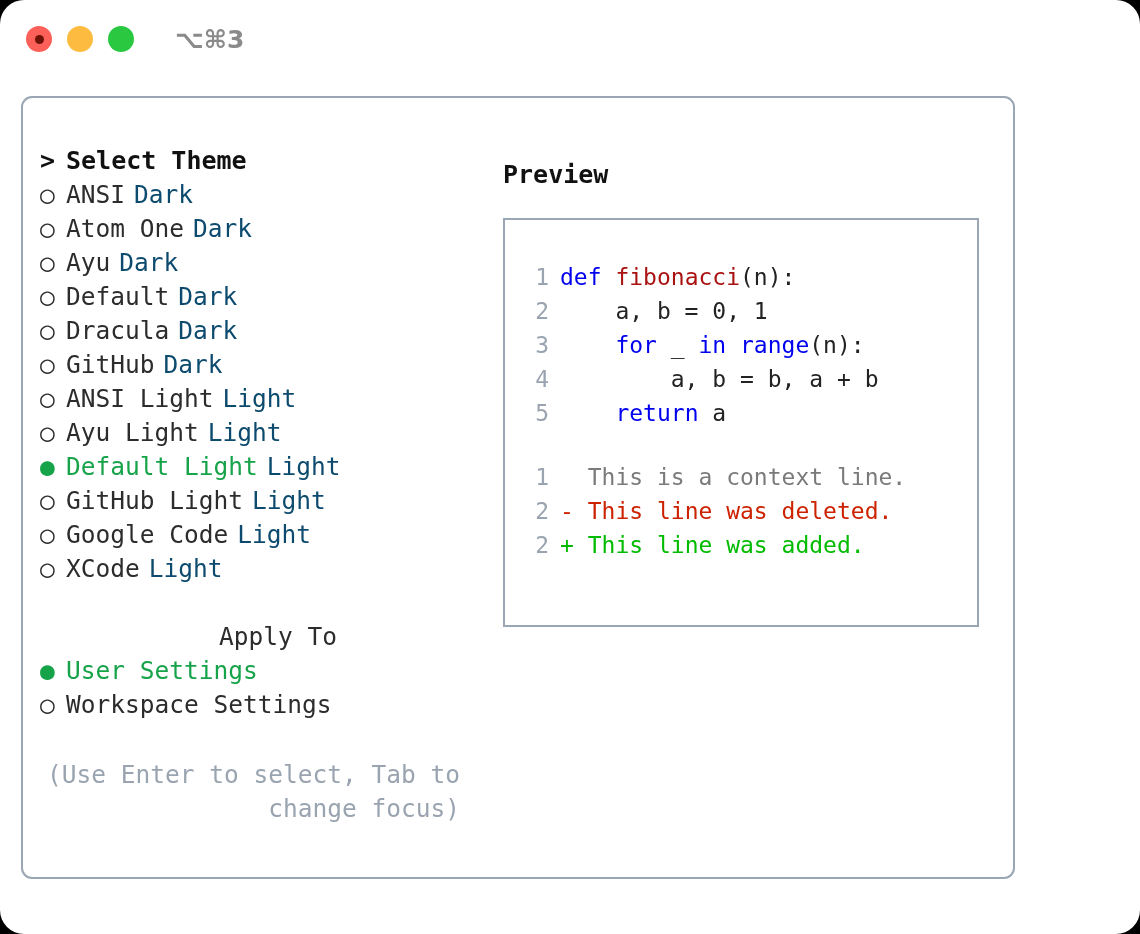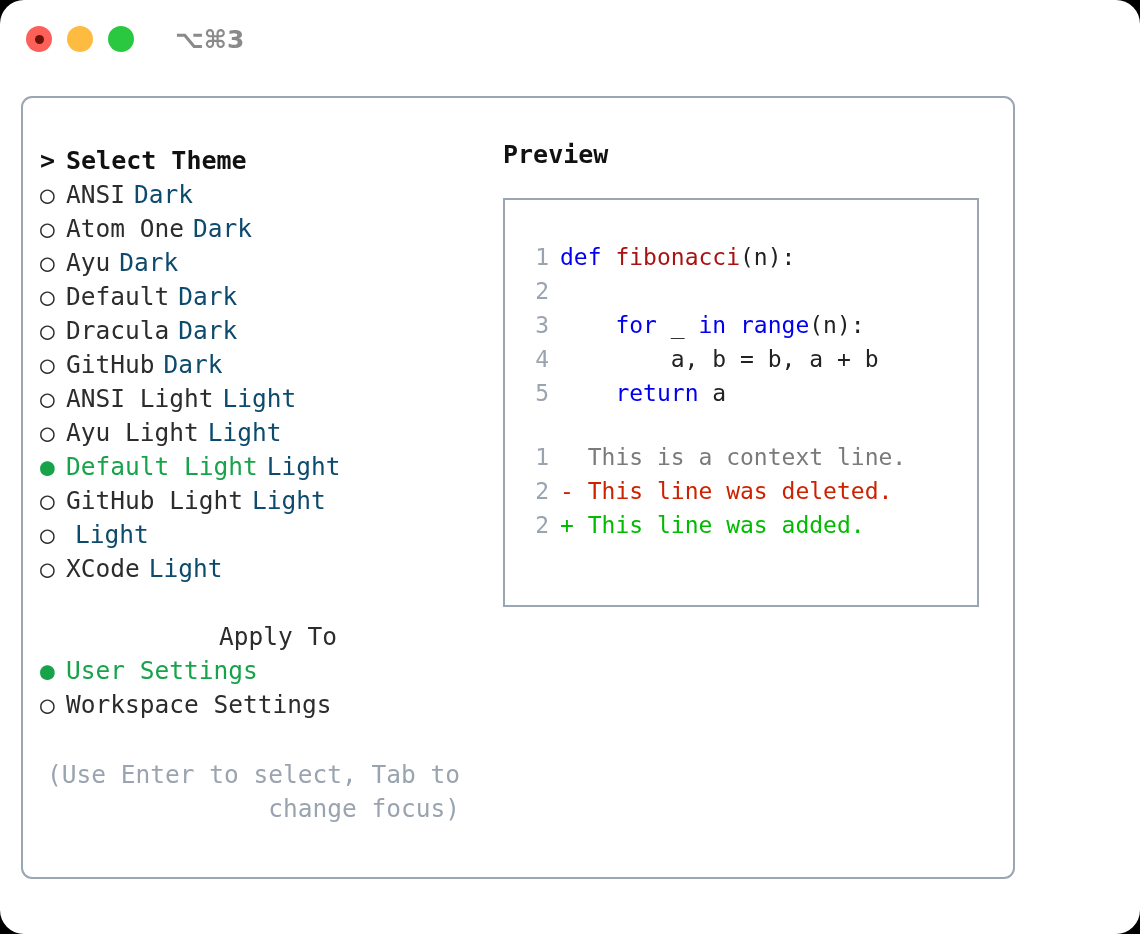--- a/index.html
+++ b/index.html
@@ -130,21 +130,21 @@
     line-height: 34px;
     color: #9aa4b0;
     width: 420px;
     text-align: right;
   }
 
   
   #right-col {
     position: absolute;
     left: 480px;
-    top: 40px;
+    top: 60px;
     width: 490px;
   }
   #preview-header {
     font-size: 25px;
     font-weight: bold;
     color: #111111;
     height: 34px;
     line-height: 34px;
   }
   #code-panel {
@@ -207,21 +207,21 @@
             <div class="list-line"><span class="bullet">○</span><span class="item-name">ANSI</span><span class="item-tag">Dark</span></div>
             <div class="list-line"><span class="bullet">○</span><span class="item-name">Atom One</span><span class="item-tag">Dark</span></div>
             <div class="list-line"><span class="bullet">○</span><span class="item-name">Ayu</span><span class="item-tag">Dark</span></div>
             <div class="list-line"><span class="bullet">○</span><span class="item-name">Default</span><span class="item-tag">Dark</span></div>
             <div class="list-line"><span class="bullet">○</span><span class="item-name">Dracula</span><span class="item-tag">Dark</span></div>
             <div class="list-line"><span class="bullet">○</span><span class="item-name">GitHub</span><span class="item-tag">Dark</span></div>
             <div class="list-line"><span class="bullet">○</span><span class="item-name">ANSI Light</span><span class="item-tag">Light</span></div>
             <div class="list-line"><span class="bullet">○</span><span class="item-name">Ayu Light</span><span class="item-tag">Light</span></div>
             <div class="list-line selected"><span class="bullet selected">●</span><span class="item-name">Default Light</span><span class="item-tag">Light</span></div>
             <div class="list-line"><span class="bullet">○</span><span class="item-name">GitHub Light</span><span class="item-tag">Light</span></div>
-            <div class="list-line"><span class="bullet">○</span><span class="item-tag">Light</span></div>
+            <div class="list-line"><span class="bullet">○</span><span class="item-name">Google Code</span><span class="item-tag">Light</span></div>
             <div class="list-line"><span class="bullet">○</span><span class="item-name">XCode</span><span class="item-tag">Light</span></div>
           </div>
 
         <div class="section-gap"></div>
 
         <div class="list-line" id="apply-to-header">
           <span class="bullet blank">○</span>
           <span>Apply To</span>
         </div>
 
@@ -232,21 +232,21 @@
 
         <div id="hint-text">(Use Enter to select, Tab to change focus)</div>
       </div>
 
       <div id="right-col">
         <div id="preview-header">Preview</div>
 
         <div id="code-panel">
           <div id="code-lines">
               <div class="code-line"><span class="lineno">1</span><span><span class="tok-kw">def </span><span class="tok-fn">fibonacci</span><span class="tok-plain">(n):</span></span></div>
-              <div class="code-line"><span class="lineno">2</span></div>
+              <div class="code-line"><span class="lineno">2</span><span><span class="tok-plain">    a, b = 0, 1</span></span></div>
               <div class="code-line"><span class="lineno">3</span><span><span class="tok-plain">    </span><span class="tok-kw">for</span><span class="tok-plain"> _ </span><span class="tok-kw">in range</span><span class="tok-plain">(n):</span></span></div>
               <div class="code-line"><span class="lineno">4</span><span><span class="tok-plain">        a, b = b, a + b</span></span></div>
               <div class="code-line"><span class="lineno">5</span><span><span class="tok-plain">    </span><span class="tok-kw">return</span><span class="tok-plain"> a</span></span></div>
             </div>
           <div class="code-gap"></div>
           <div id="diff-lines">
               <div class="code-line"><span class="lineno">1</span><span class="diff-context">  </span><span class="diff-context">This is a context line.</span></div>
               <div class="code-line"><span class="lineno">2</span><span class="diff-del">- </span><span class="diff-del">This line was deleted.</span></div>
               <div class="code-line"><span class="lineno">2</span><span class="diff-add">+ </span><span class="diff-add">This line was added.</span></div>
             </div>

